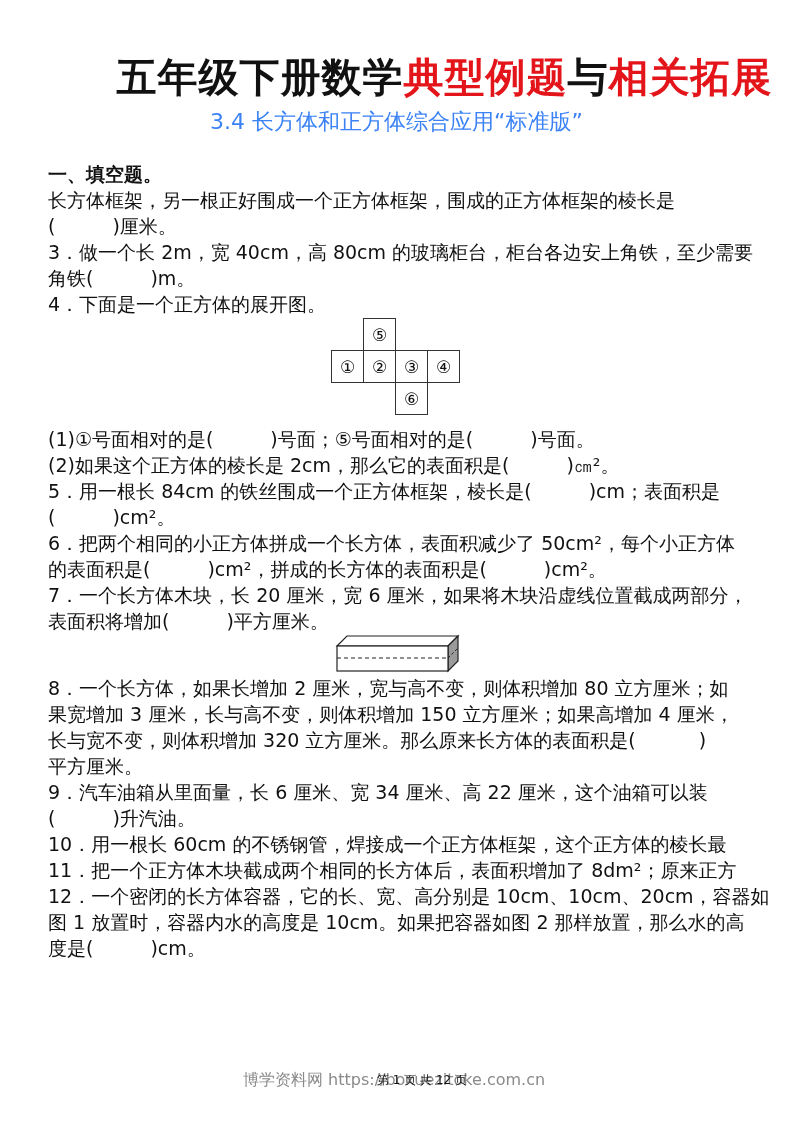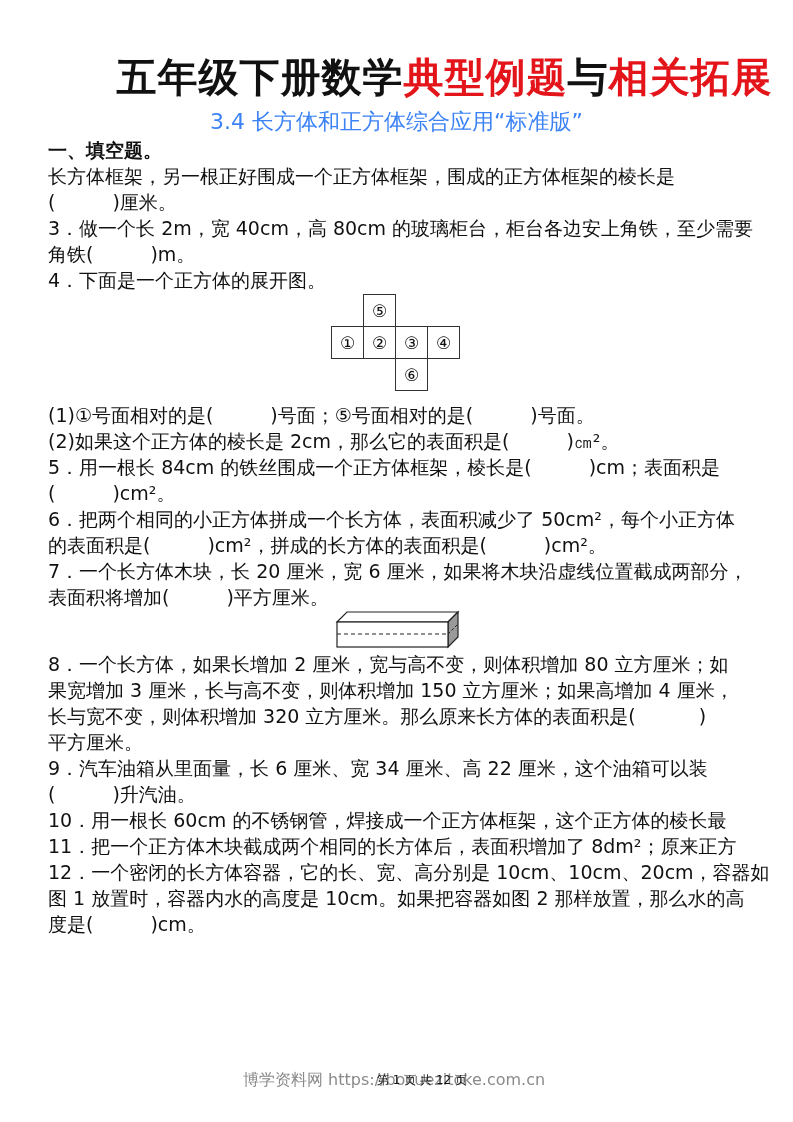--- a/index.html
+++ b/index.html
@@ -5,21 +5,21 @@
   html, body { margin: 0; padding: 0; background: #ffffff; }
   body { width: 793px; height: 1122px; position: relative; overflow: hidden;
          font-family: "DejaVu Sans", sans-serif; color: #111; }
   .title { position: absolute; top: 52px; left: 0; width: 793px; text-align: center;
            font-size: 40px; font-weight: bold; line-height: 50px; letter-spacing: 1px; white-space: nowrap; padding-left: 48px; }
   .title .red { color: #e3151a; }
   .subtitle { position: absolute; top: 108px; left: 0; width: 793px; text-align: center;
               font-size: 22px; line-height: 28px; white-space: nowrap; color: #3b82f6; }
   .content { position: absolute; top: 137px; left: 48px; width: 700px; }
   .line { font-size: 19px; line-height: 26px; height: 26px; white-space: pre; }
-  .heading { font-weight: bold; }
+  .heading { font-weight: bold; margin-top: 24px; }
   .fig-net { position: relative; height: 109px; }
   .fig-net .cell { position: absolute; width: 33px; height: 33px; box-sizing: border-box;
                    border: 1px solid #333; display: flex; align-items: center; justify-content: center;
                    font-size: 17px; background: #fff; }
   .fig-cuboid { position: relative; height: 41px; }
   .fig-cuboid svg { position: absolute; left: -48px; top: 0; }
   .footer { position: absolute; top: 1069px; left: 243px; font-size: 16px; line-height: 22px;
             color: #8a8a8a; white-space: nowrap; }
   .page-num { position: absolute; top: 1072px; left: 343px; width: 124px; text-align: right;
               font-size: 12px; line-height: 16px; color: #111; white-space: nowrap; }

